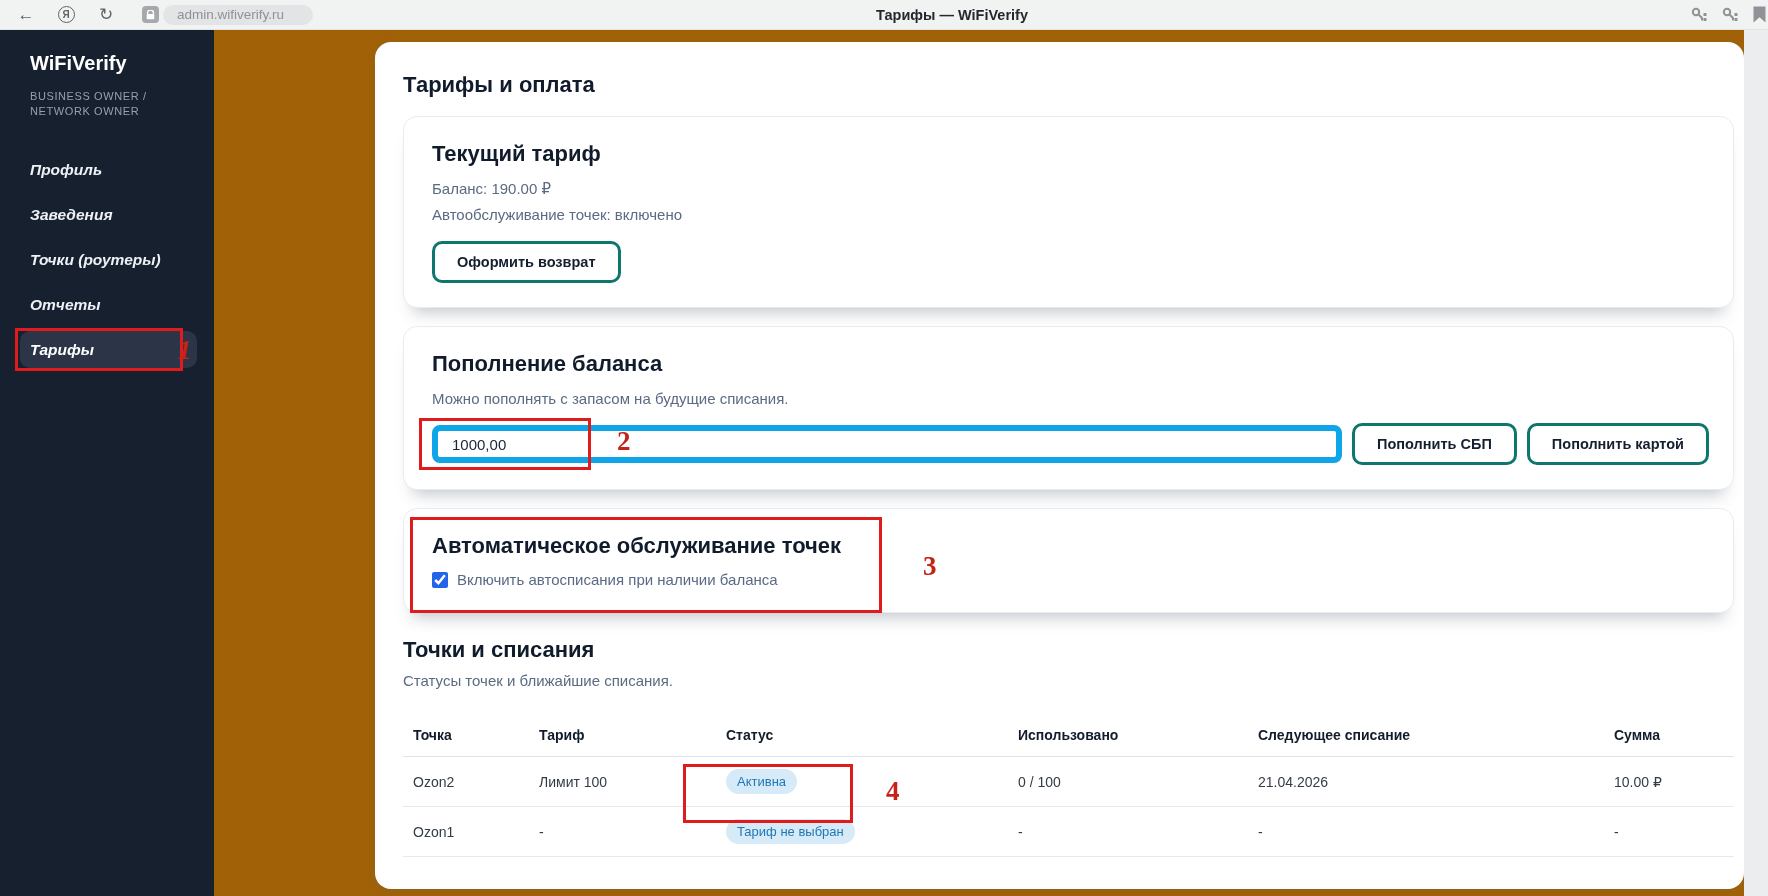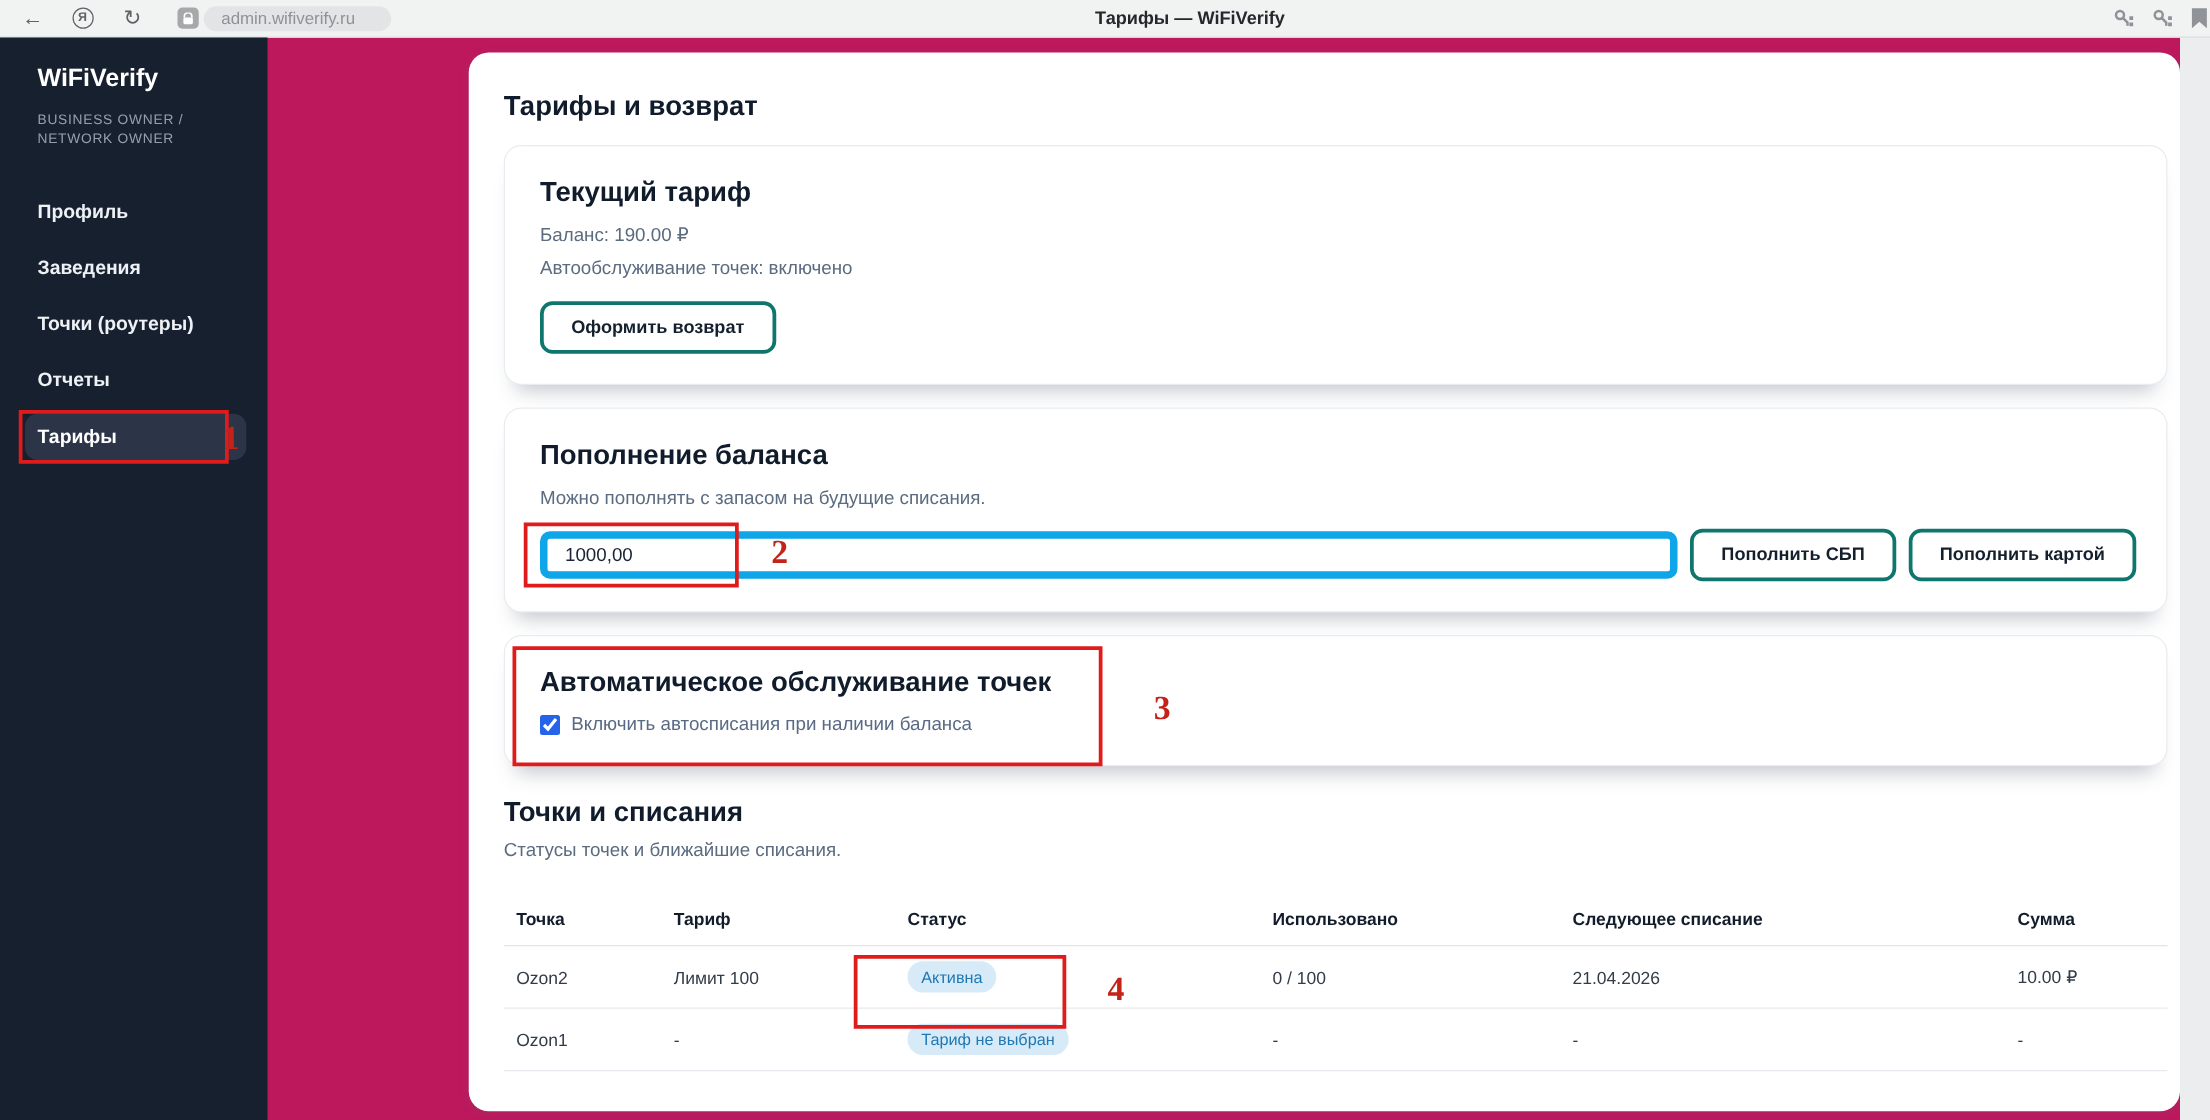--- a/index.html
+++ b/index.html
@@ -17,26 +17,26 @@
   .lock-badge { width:17px; height:17px; background:#a6a8aa; border-radius:4px;
     display:flex; align-items:center; justify-content:center; }
   .url-pill { background:#e3e4e5; border-radius:13px; height:20px; line-height:20px;
     padding:0 14px; font-size:13.5px; color:#8f9296; margin-left:4px; min-width:150px; }
   .chrome-title { position:absolute; left:calc(50% + 68px); transform:translateX(-50%);
     font-size:14.5px; color:#24282c; white-space:nowrap;font-weight:bold; }
   .chrome-right { position:absolute; right:2px; display:flex; align-items:center; gap:14px; }
   .chrome-right svg { display:block; }
 
   
-  .app { display:flex; height:866px; background:#be185d; }
+  .app { display:flex; height:866px; background:#a16207; }
   .sidebar { width:214px; background:#17202e; flex:none; padding-top:22px; position:relative; }
   .brand { color:#ffffff; font-size:20px; font-weight:bold; padding-left:30px; }
   .role { color:#95a0ae; font-size:11px; letter-spacing:0.6px; line-height:15px;
     padding-left:30px; margin-top:14px; width:190px; text-transform:uppercase; }
-  .nav { margin-top:28px; }
+  .nav { margin-top:28px;font-style:italic; }
   .nav-item { height:45px; display:flex; align-items:center; padding-left:30px;
     color:#eef1f5; font-size:15.5px; font-weight:bold; cursor:pointer; }
   .nav-item-active-wrap { position:relative; height:45px; display:flex; align-items:center; }
   .nav-pill { position:relative; margin-left:20px; width:177px; height:37px; background:#2b3547;
     border-radius:10px; display:flex; align-items:center; padding-left:10px;
     color:#ffffff; font-size:15.5px; font-weight:bold; cursor:pointer; }
 
   .content { flex:1; position:relative; padding:12px 24px 7px 161px; }
   .scrollstrip { position:absolute; top:0; right:0; bottom:0; width:24px; background:#ecedef; }
   .panel { position:relative; width:1369px; height:847px; background:#ffffff;
@@ -149,21 +149,21 @@
           <div class="ann-box box1"></div>
           <div class="ann-num num1">1</div>
         </div>
       </div>
     </nav>
   </aside>
 
   <div class="content">
     <div class="panel">
 
-      <h1 class="page-title">Тарифы и возврат</h1>
+      <h1 class="page-title">Тарифы и оплата</h1>
 
       <div class="card">
         <h2>Текущий тариф</h2>
         <p class="muted">Баланс: 190.00 ₽</p>
         <p class="muted">Автообслуживание точек: включено</p>
         <button class="btn refund-btn">Оформить возврат</button>
       </div>
 
       <div class="card">
         <h2>Пополнение баланса</h2>

